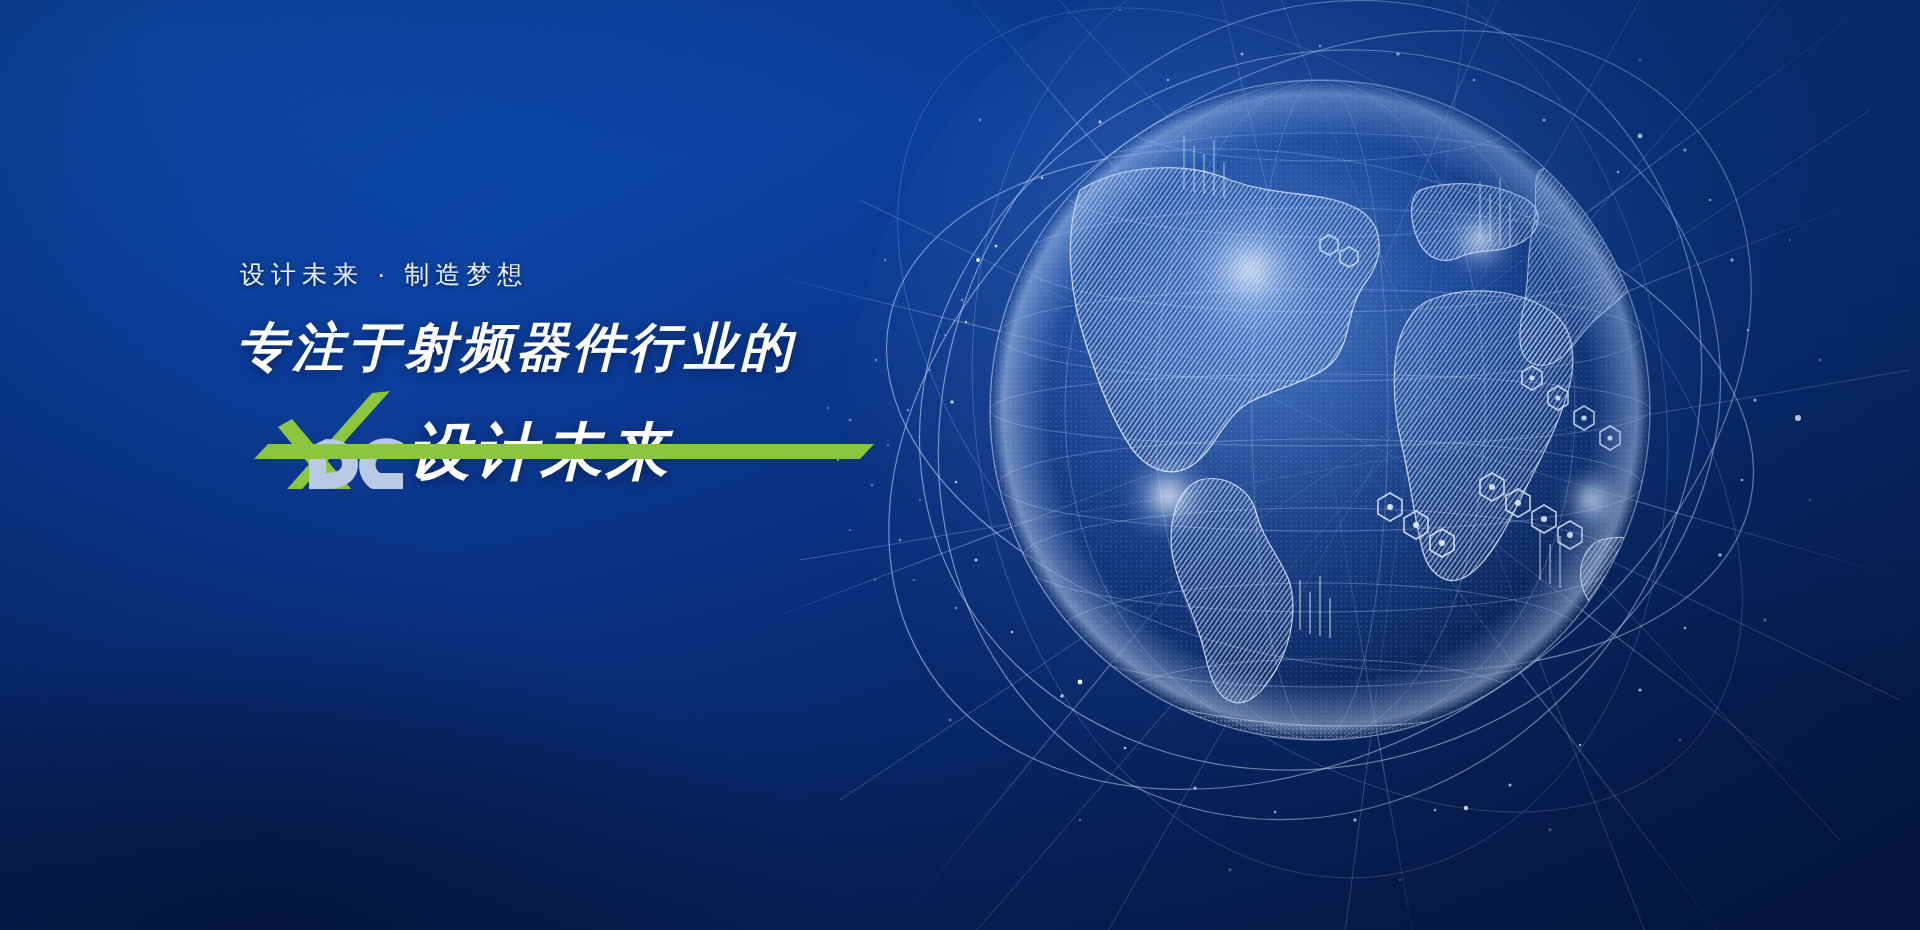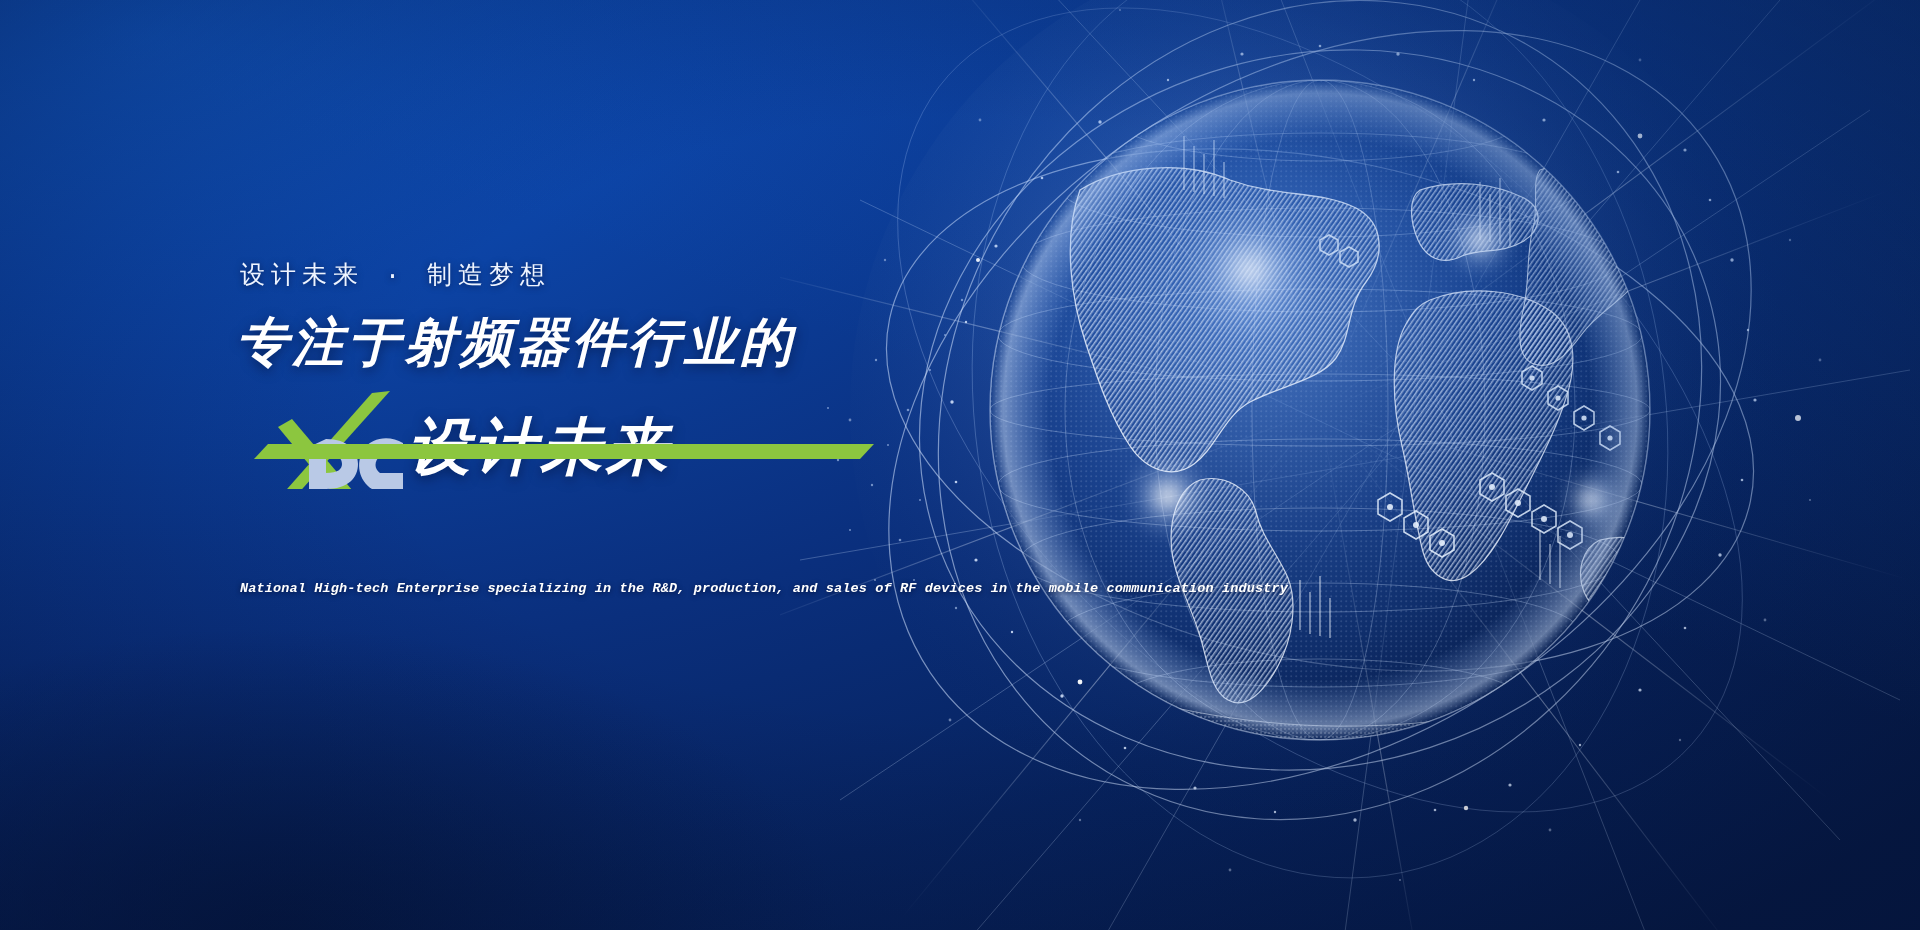--- a/index.html
+++ b/index.html
@@ -2,21 +2,21 @@
 <html><head>
 <meta charset="utf-8">
 <style>
   html,body{margin:0;padding:0;background:#07204f;}
   *{box-sizing:border-box;}
 
   .stage{
     position:relative;
     width:1920px;height:930px;
     overflow:hidden;
-    font-family:Liberation Mono, monospace;
+    font-family:Liberation Sans, sans-serif;
     background:#b91c1c;
   }
 
   
   .bg-base{
     position:absolute;inset:0;
     background:
       radial-gradient(120% 130% at 8% 4%, #1055c0 0%, #0c44a6 22%, #0a2f7d 52%, #07235f 74%, #061a47 100%);
   }
   .bg-vignette{
@@ -458,15 +458,14 @@
                    C124,66 134,68 141,73 Z" fill="#b9c9e6"></path>
         </svg>
       </div>
 
       <h2 class="headline-line2">设计未来</h2>
     </div>
 
     <div class="green-bar"></div>
   </div>
 
-  <div class="subtitle">National High-tech Enterprise specializing in the R&amp;D, production, and sales of RF devices in the mobile communication industry</div>
 
 </div>
 
 </body></html>

